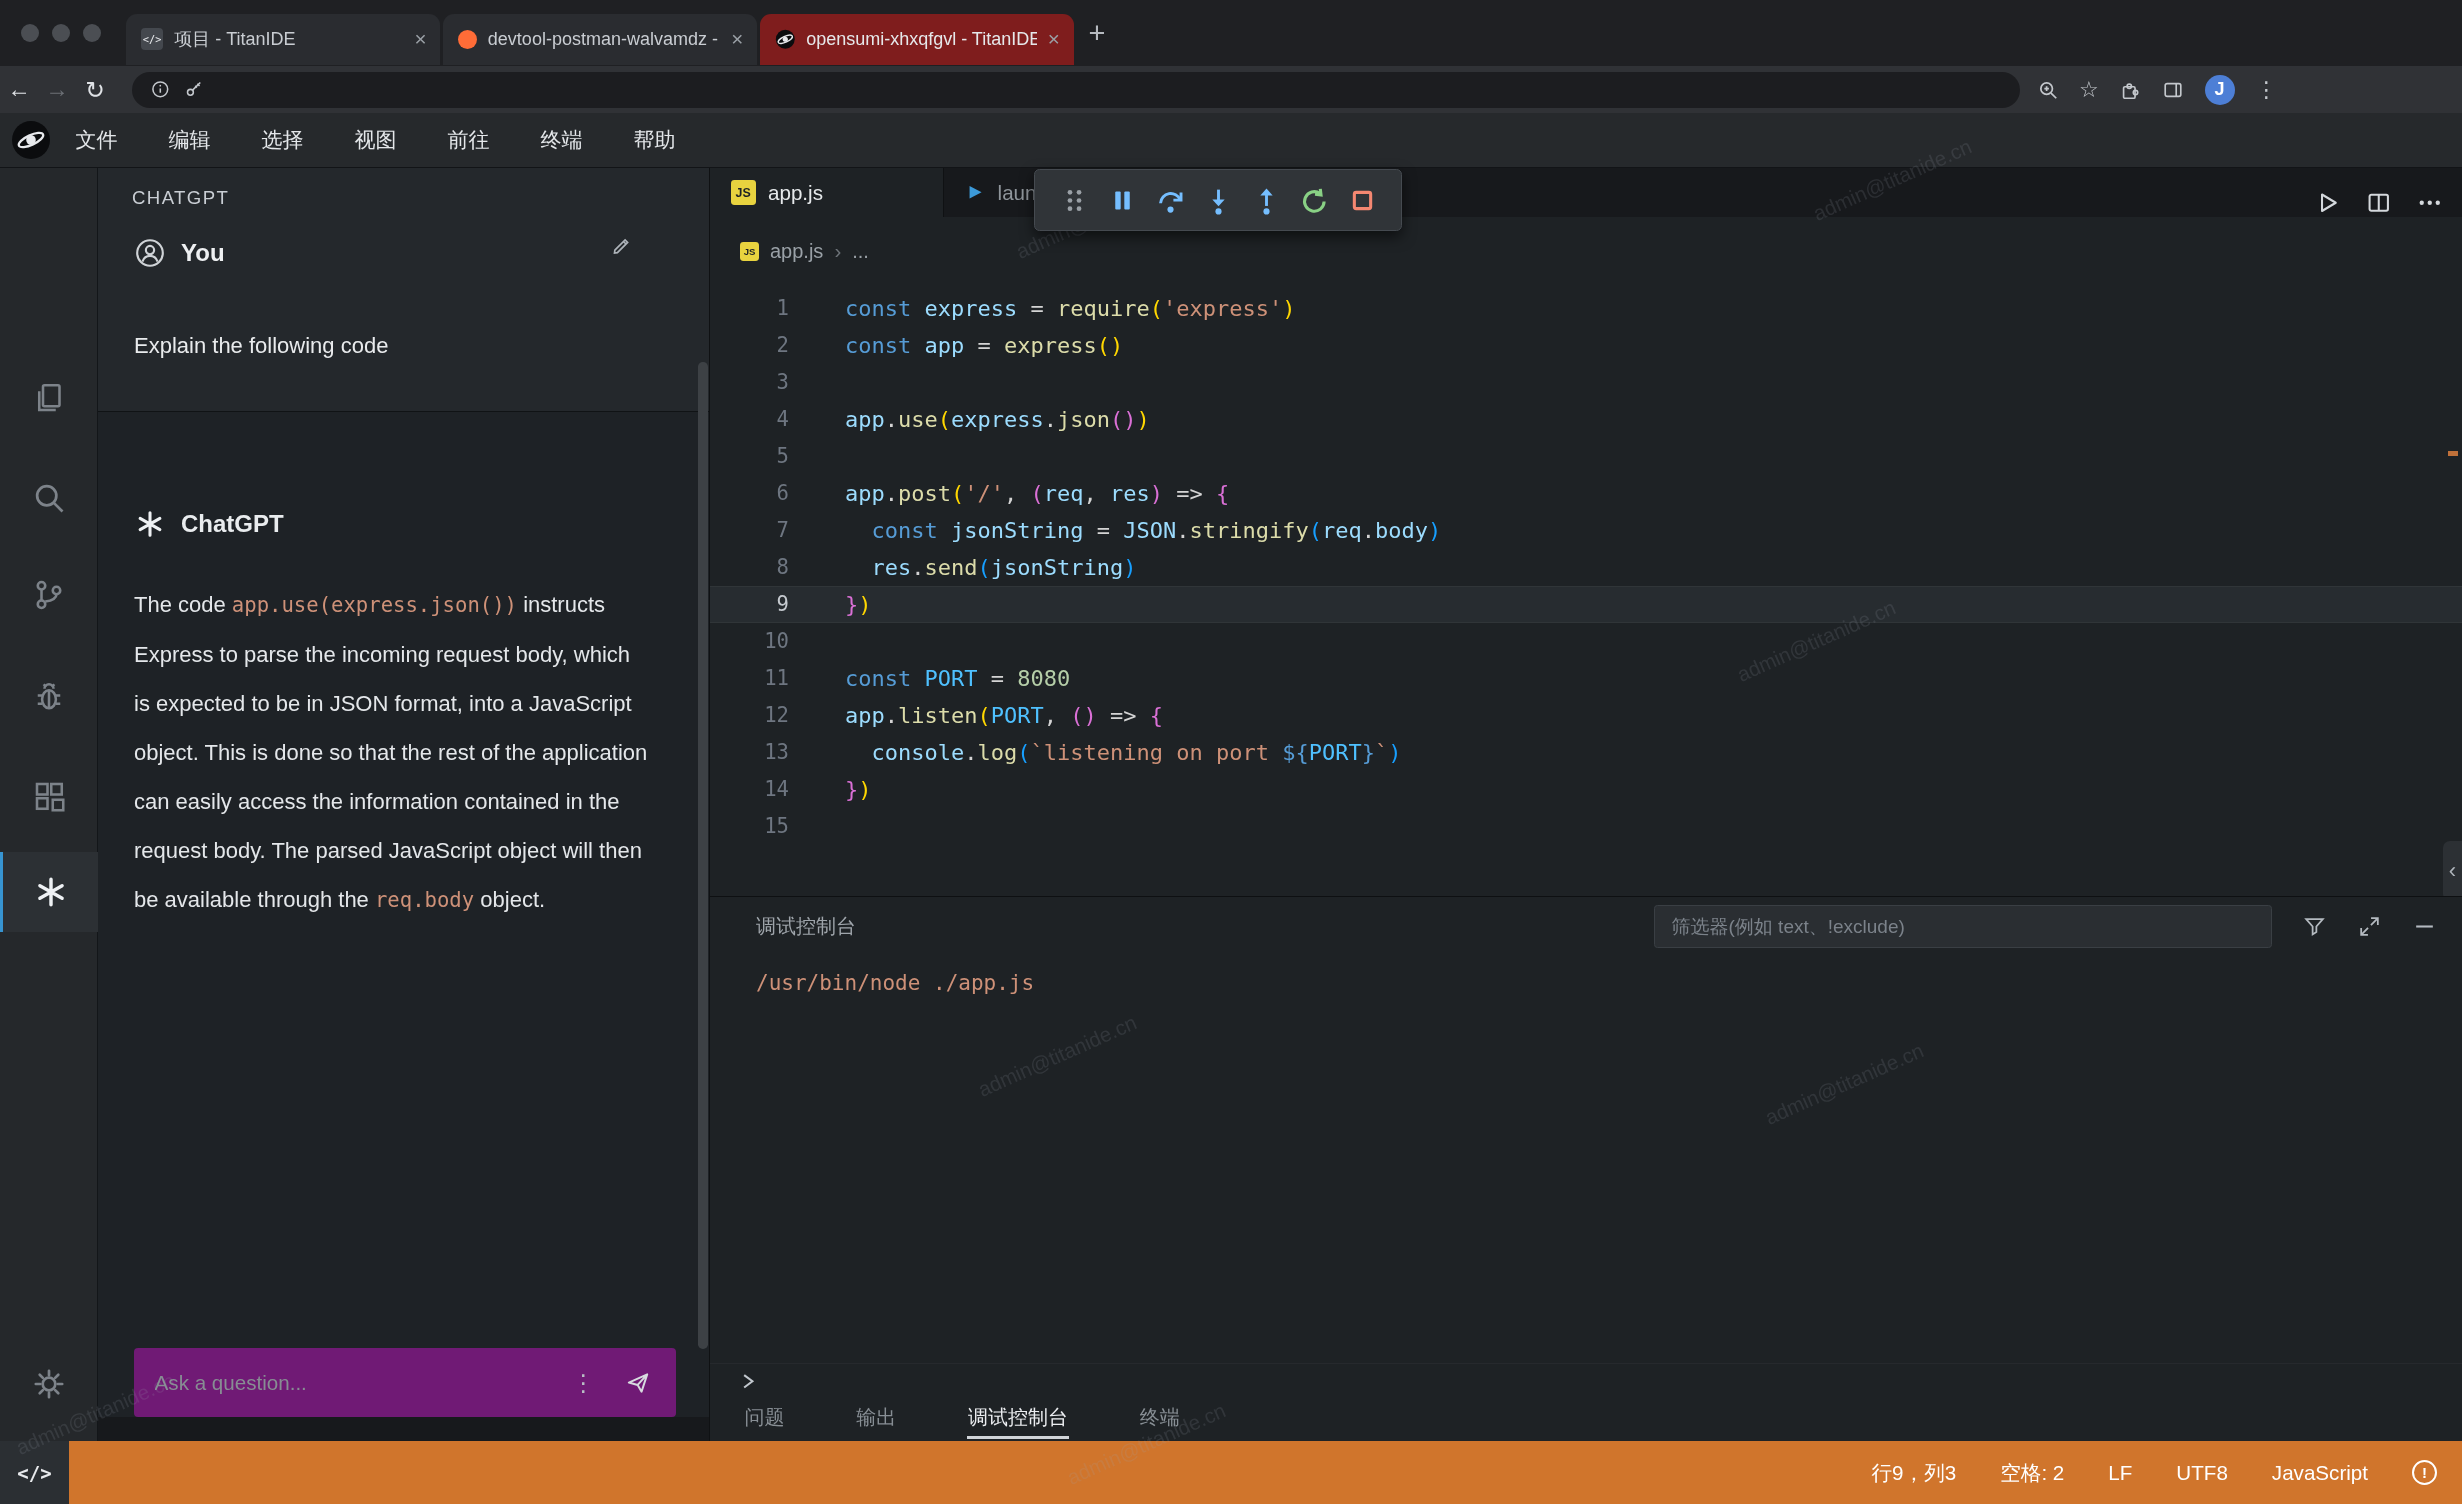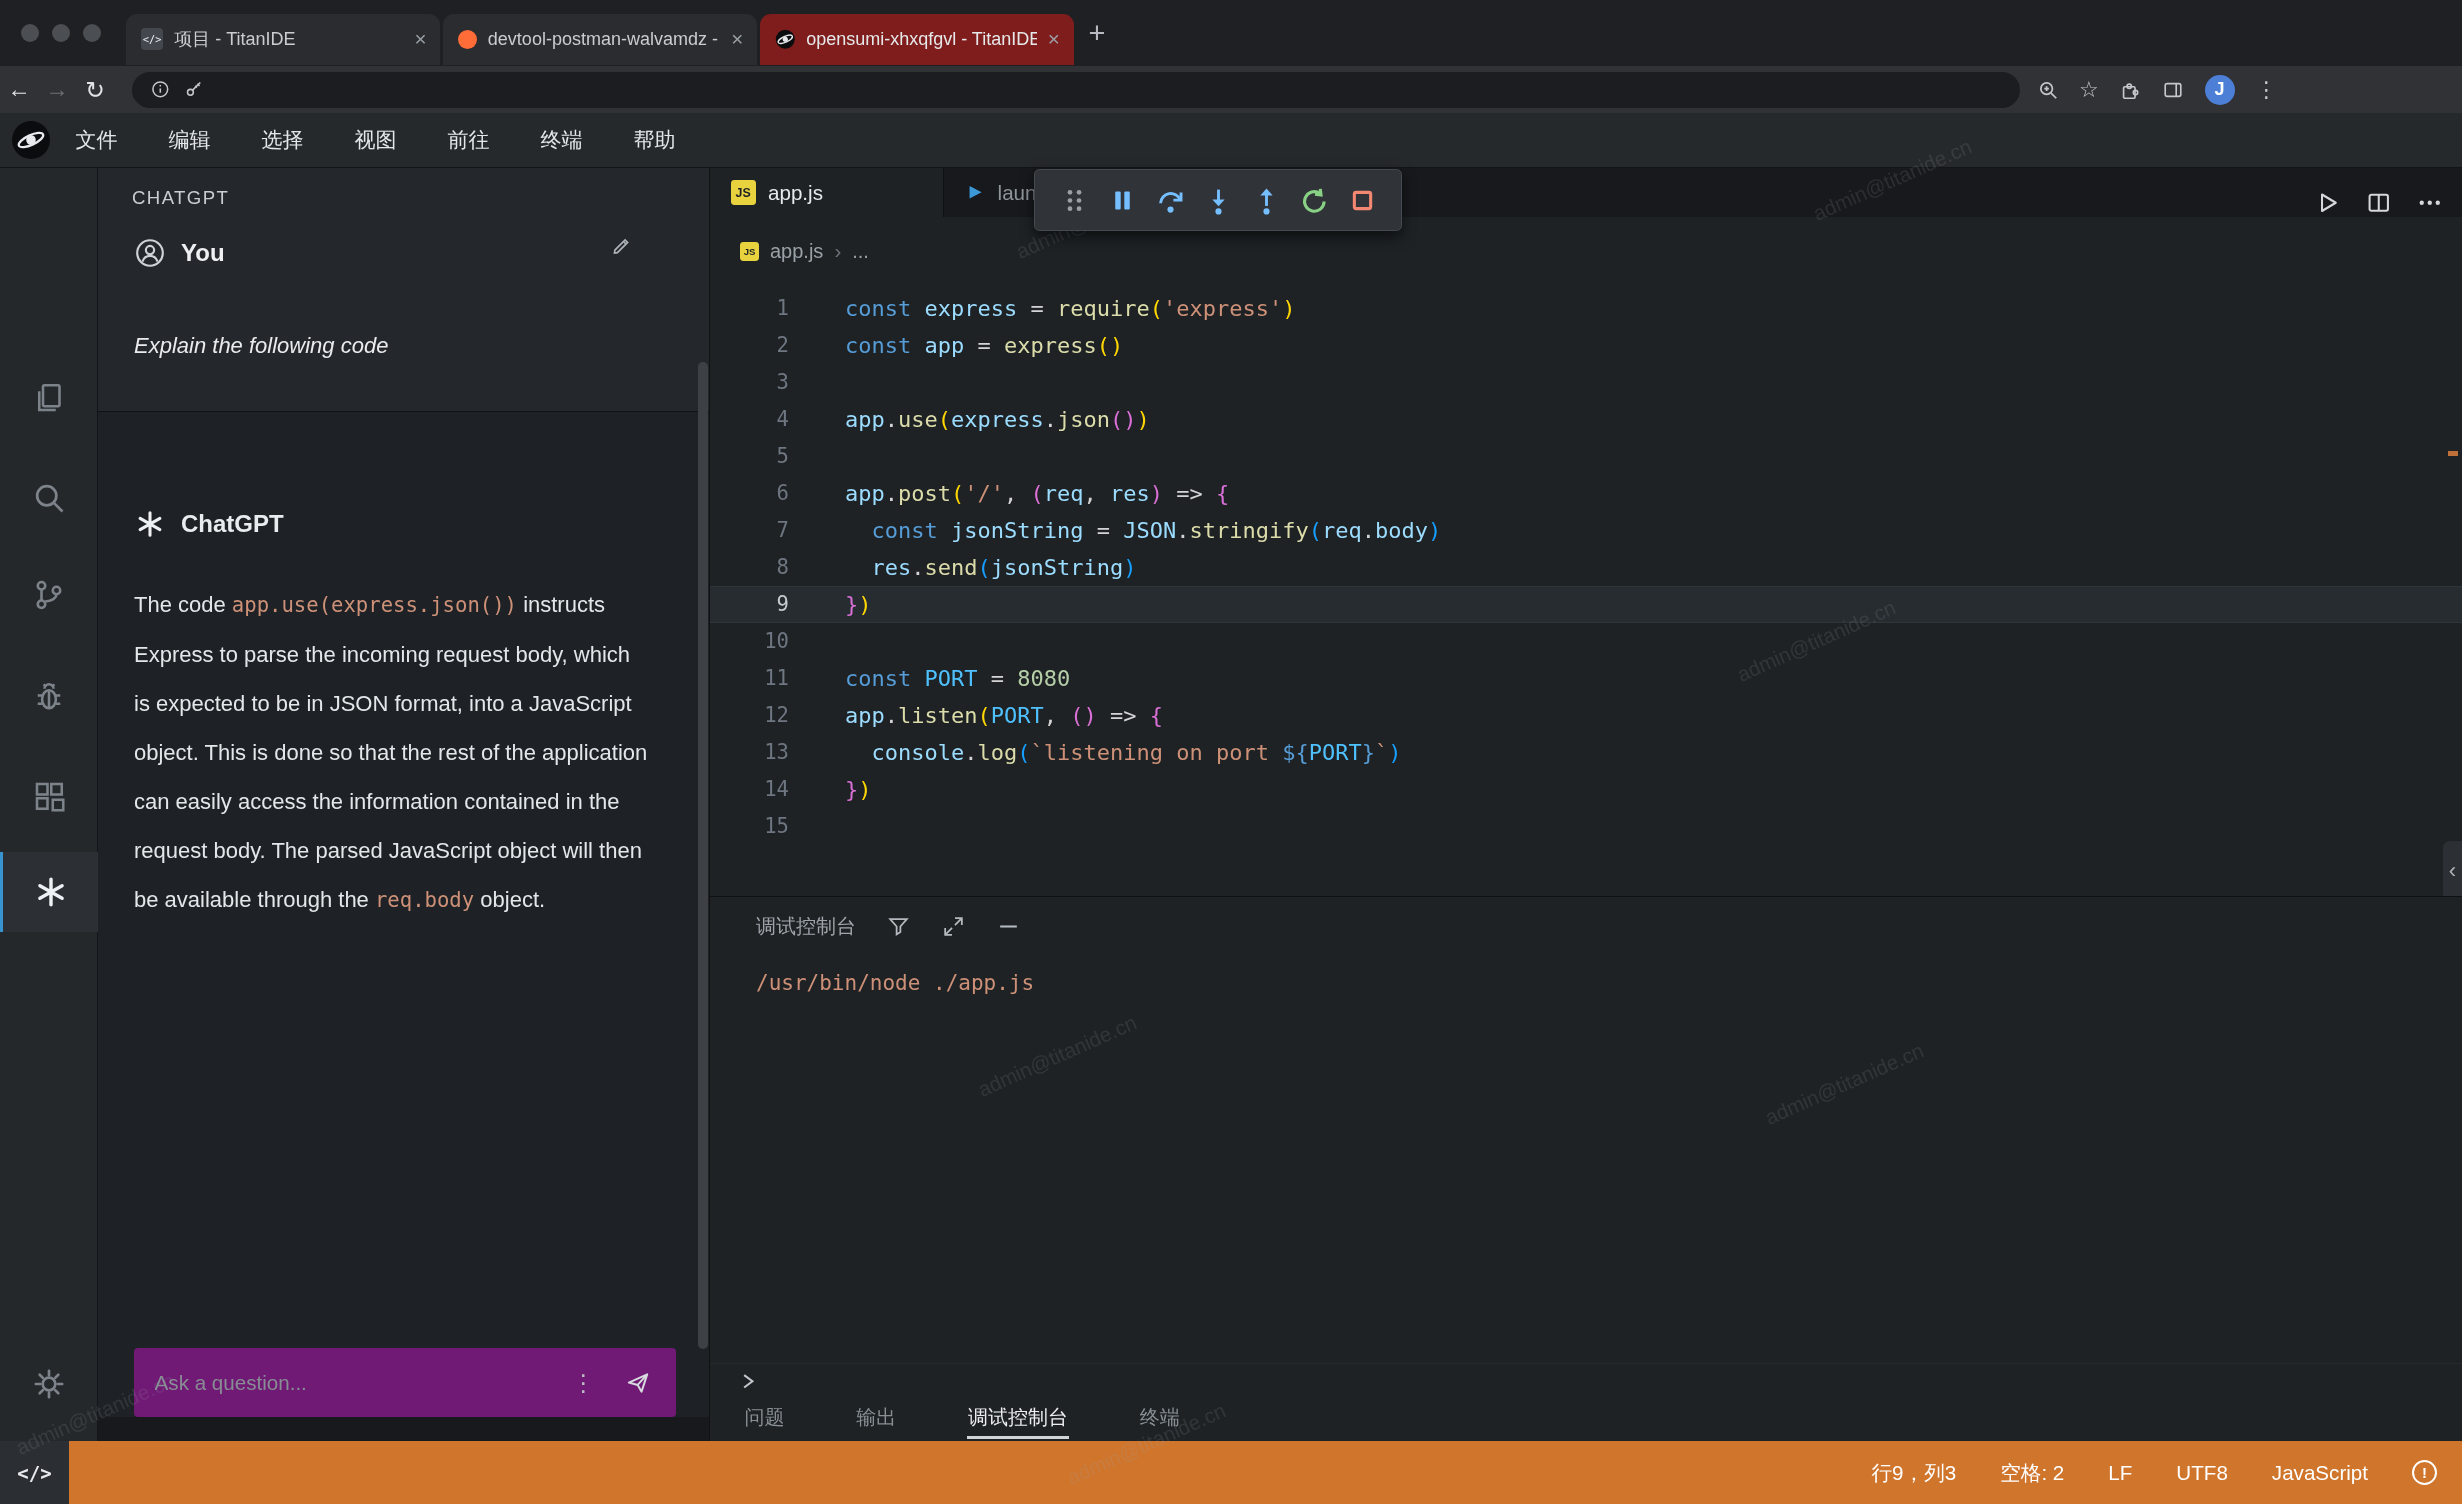--- a/index.html
+++ b/index.html
@@ -48,21 +48,21 @@
   .aitem { position:absolute; left:0; width:98px; height:80px; display:flex; align-items:center; justify-content:center; color:#7d838a; }
   .aitem.active { color:#eef1f4; background:#2c3034; border-left:3.4px solid #3794d1; }
   .aitem svg { width:36px; height:36px; }
 
   .sidebar { position:relative; width:612px; flex:0 0 auto; background:#1e2226; border-right:0.7px solid #0f1113; }
   .side-upper { position:absolute; top:0; left:0; right:0; height:244px; background:#24282c; border-bottom:0.7px solid #101315; }
   .chat-title { position:absolute; top:19px; left:34px; color:#c9ced4; font-size:18.6px; letter-spacing:1.4px; }
   .you-row { position:absolute; top:69px; left:36px; display:flex; align-items:center; gap:15px; color:#dfe3e7; }
   .you-row .lbl { font-size:24px; font-weight:bold; color:#eef0f2; }
   .edit-ic { position:absolute; top:66px; right:76px; color:#aeb4ba; }
-  .user-msg { position:absolute; top:165px; left:36px; font-size:22px; color:#e9ebed;font-style:italic; }
+  .user-msg { position:absolute; top:165px; left:36px; font-size:22px; color:#e9ebed; }
   .gpt-row { position:absolute; top:340px; left:36px; display:flex; align-items:center; gap:15px; color:#e9ecee; }
   .gpt-row .lbl { font-size:24px; font-weight:bold; }
   .answer { position:absolute; top:412px; left:36px; width:514px; font-size:22px; line-height:49px; color:#e4e7ea; }
   .answer .inline-code { font-family:"DejaVu Sans Mono","Liberation Mono",monospace; font-size:20.6px; color:#ce9178; }
   .side-scroll { position:absolute; left:600px; top:194px; width:9.6px; height:987px; background:#3d4145; border-radius:4.8px; }
   .ask-box { position:absolute; top:1180px; left:36px; width:542px; height:69px; background:#701a75; border-radius:4.1px;
              display:flex; align-items:center; }
   .ask-box input { flex:1; background:transparent; border:none; outline:none; color:#e4e7ea; font-size:20.6px; padding:0 20.6px;
                    font-family:"Liberation Sans","DejaVu Sans",sans-serif; }
   .ask-box input::placeholder { color:#878d93; }
@@ -439,20 +439,23 @@
         </div>
 
       <div class="ruler-mark"></div>
       <div class="side-toggle">
           <span>‹</span>
         </div>
 
       <div class="panel">
         <div class="panel-head">
           <span class="panel-title">调试控制台</span>
+          <div class="filter-box">
+            <input type="text" placeholder="筛选器(例如 text、!exclude)" style="">
+          </div>
           <span class="phicon">
             <svg viewBox="0 0 24 24" width="25" height="25" fill="none" stroke="currentColor" stroke-width="1.7">
                 <path d="M4 5h16l-6.2 7v5.4l-3.6 2.2V12z"></path>
               </svg>
           </span>
           <span class="phicon">
             <svg viewBox="0 0 24 24" width="25" height="25" fill="none" stroke="currentColor" stroke-width="1.7">
                 <path d="M13.5 4H20v6.5M10.5 20H4v-6.5M20 4l-6.6 6.6M4 20l6.6-6.6"></path>
               </svg>
           </span>

